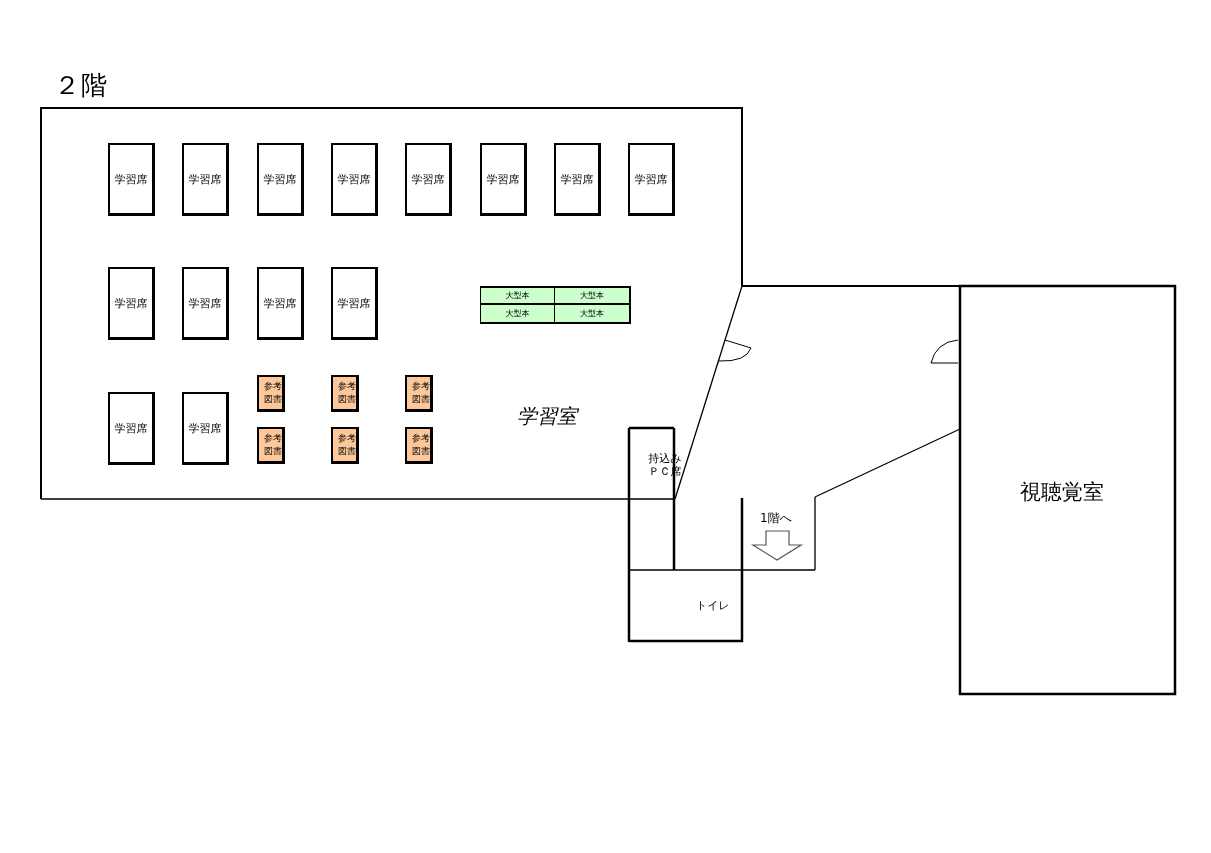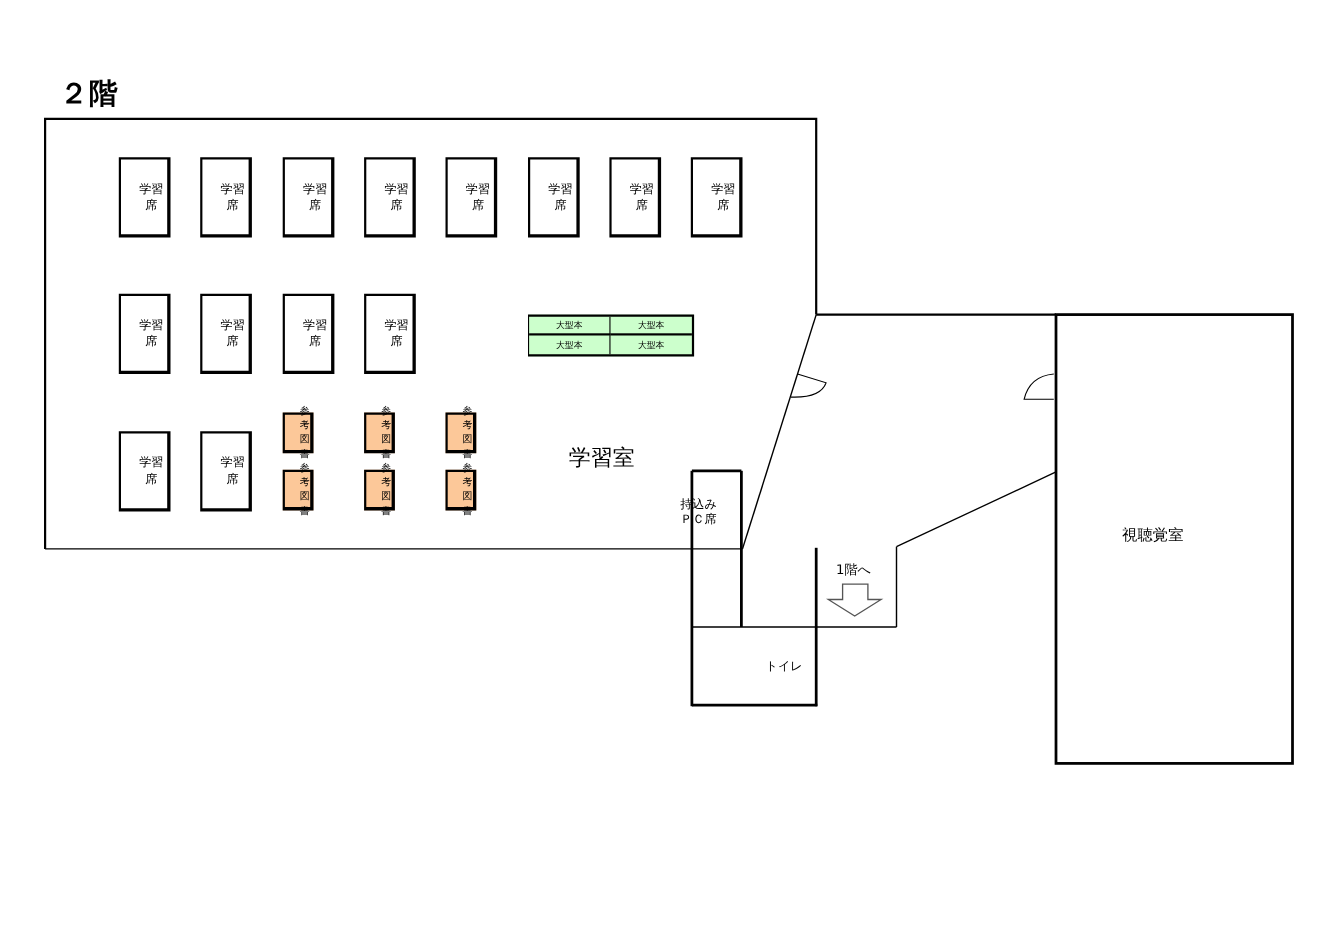--- a/index.html
+++ b/index.html
@@ -1,29 +1,29 @@
 <!DOCTYPE html>
 <html><head>
 <meta charset="utf-8">
 <style>
   html,body{margin:0;padding:0;background:#fff;}
   body{width:1211px;height:853px;position:relative;overflow:hidden;font-family:"DejaVu Sans",sans-serif;color:#000;}
-  .floor-title{position:absolute;left:54px;top:68px;font-size:26px;letter-spacing:1px;font-weight:bold;}
+  .floor-title{position:absolute;left:54px;top:68px;font-size:26px;letter-spacing:1px;}
   svg.plan{position:absolute;left:0;top:0;}
-  .box{position:absolute;box-sizing:border-box;display:flex;align-items:center;justify-content:center;text-align:center;padding-left:13px;}
+  .box{position:absolute;box-sizing:border-box;display:flex;align-items:center;justify-content:center;text-align:right;}
   .seat{width:47px;height:73px;border:2px solid #000;border-right-width:3px;border-bottom-width:3px;background:#fff;font-size:11px;}
   .ref{width:28px;height:37px;border:2px solid #000;border-right-width:3px;border-bottom-width:3px;background:#fcc899;font-size:9px;}
   .big{position:absolute;left:480px;top:286px;display:grid;grid-template-columns:74px 74px;grid-template-rows:17px 17px;border:2px solid #000;border-left-width:1px;background:#ccffcc;}
   .big div{border-right:1px solid #000;border-bottom:2px solid #000;font-size:8px;display:flex;align-items:center;justify-content:center;}
   .big div:nth-child(2n){border-right:none;}
   .big div:nth-child(n+3){border-bottom:none;}
   .label{position:absolute;white-space:nowrap;}
-  .room-main{left:517px;top:403px;font-size:20px;}
-  .room-av{left:1020px;top:478px;font-size:14px;}
-  .pc{left:603px;top:452px;font-size:11px;line-height:13px;text-align:center;width:64px;}
+  .room-main{left:517px;top:403px;font-size:20px;font-style:italic;}
+  .room-av{left:1020px;top:478px;font-size:21px;}
+  .pc{left:633px;top:452px;font-size:11px;line-height:13px;text-align:center;width:64px;}
   .toilet{left:696px;top:598px;font-size:11px;}
   .stairs{left:760px;top:510px;font-size:12px;}
 </style>
 </head>
 <body>
 
 <div class="floor-title">２階</div>
 
 <svg class="plan" width="1211" height="853">
 

